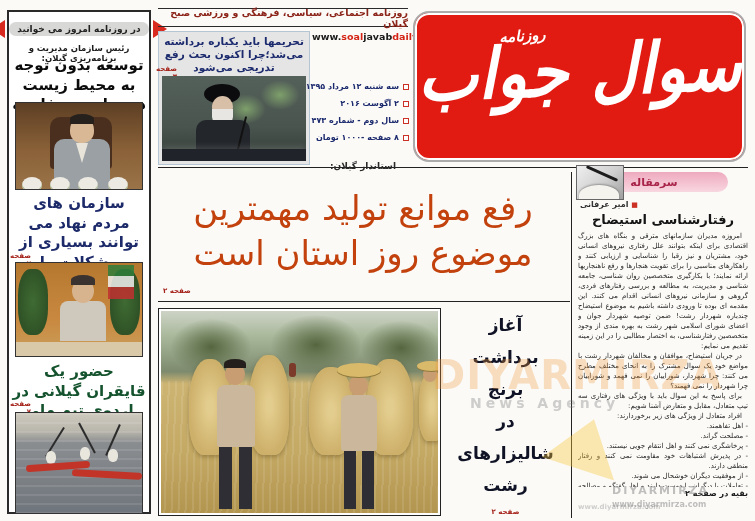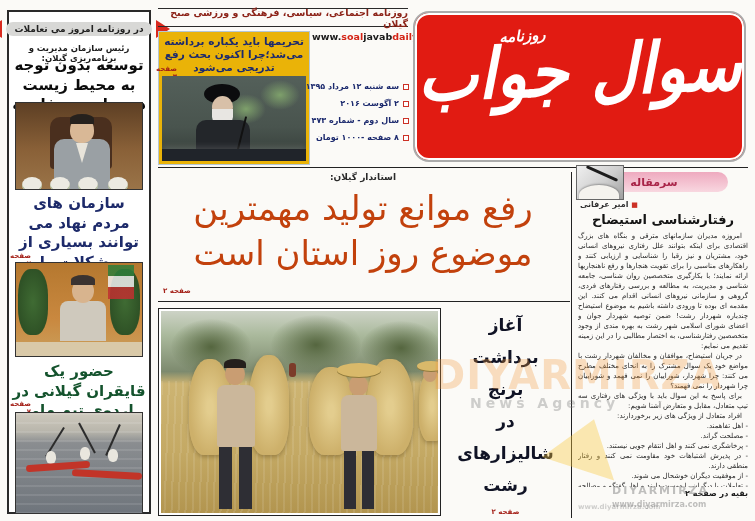--- a/index.html
+++ b/index.html
@@ -58,21 +58,21 @@
   .ph-kayak .paddler { position:absolute; width:10px; height:13px; background:#e9e6de; border-radius:45%; }
   .ph-kayak .oar { position:absolute; width:2px; height:34px; background:#2c2c2c; }
 
   
   .tagline { left:158px; top:8px; width:250px; height:19px; border-top:1.5px solid #2a2a2a;
              border-bottom:1.5px solid #2a2a2a; display:flex; align-items:center; justify-content:center;
              font-size:9.5px; font-weight:bold; color:#8c2318; }
   .website { left:312px; top:31px; width:97px; text-align:center; direction:ltr;
              font-size:9.5px; font-weight:bold; color:#1a1a1a; }
   .website .r { color:#d42315; }
-  .lead-box { left:158px; top:31px; width:152px; height:134px; background:#eab308; border:1px solid #b4c6d4; }
+  .lead-box { left:158px; top:31px; width:152px; height:134px; background:#e5e5e5; border:1px solid #b4c6d4; }
   .lead-h { padding:3px 4px 0 4px; font-size:10.5px; font-weight:bold; color:#1c2a6e;
             text-align:center; line-height:1.25; }
   .lead-ref { position:absolute; top:33px; right:132px; }
   .lead-photo { position:absolute; left:3px; right:3px; top:44px; bottom:3px; overflow:hidden;
                 background:linear-gradient(180deg,#54605a 0%,#49544e 60%,#343c38 100%); }
   .lead-photo .glow { position:absolute; width:40px; height:30px; border-radius:50%;
                       background:radial-gradient(ellipse,#7ea06b 0%,transparent 70%); }
   .lead-photo .turban { position:absolute; left:42px; top:8px; width:36px; height:20px; background:#0c0c0e; border-radius:50%; }
   .lead-photo .face { position:absolute; left:50px; top:20px; width:21px; height:22px; background:#d8c0a8; border-radius:50%; }
   .lead-photo .beard { position:absolute; left:50px; top:33px; width:21px; height:16px; background:#e8e6e2; border-radius:0 0 50% 50%; }
@@ -88,21 +88,21 @@
               border:2px solid #ababab; border-radius:16px; box-shadow:0 0 0 2px #fff inset; }
   .mast-label { position:absolute; top:14px; left:84px; color:#fff; font-size:15px;
                 font-weight:bold; font-style:italic; transform:rotate(-4deg); }
   .mast-title { position:absolute; top:26px; left:0; right:0; text-align:center; color:#fff;
                 font-size:64px; font-weight:bold; font-style:italic; line-height:1.0;
                 transform:rotate(-2deg) scaleY(1.08); letter-spacing:-2px; }
 
   .hrule-header { left:158px; top:167px; width:590px; border-top:1.5px solid #222; }
 
   
-  .main-kicker { left:160px; top:172px; width:406px; text-align:center;
+  .main-kicker { left:160px; top:161px; width:406px; text-align:center;
                  font-size:9px; font-weight:bold; color:#2a2a2a; }
   .main-head { left:158px; top:186px; width:410px; text-align:center; color:#c2410c;
                font-weight:normal; font-size:34px; line-height:1.33; letter-spacing:-.5px; }
   .main-ref { left:163px; top:287px; }
   .hrule-main { left:158px; top:301px; width:412px; border-top:1.5px solid #222; }
 
   .main-photo { left:158px; top:308px; width:283px; height:208px; border:1.5px solid #222;
                 background:#fff; padding:2px; }
   .mp-inner { position:relative; width:100%; height:100%; overflow:hidden;
               background:linear-gradient(180deg,#cdd3c6 0%,#aab99c 12%,#7d8a6e 30%,#cdb472 36%,#c4a964 70%,#b2954f 100%); }
@@ -158,21 +158,21 @@
   .wm-url2 { left:578px; top:503px; font-size:7px; color:rgba(140,140,140,.4); }
 </style>
 </head>
 <body>
 
 <div class="page">
 
   <div class="abs sidebar">
     <div class="sb-banner">
       <span class="tri tri-right"></span>
-      <span class="sb-banner-pill">در روزنامه امروز می تعاملات</span>
+      <span class="sb-banner-pill">در روزنامه امروز می خوانید</span>
       <span class="tri tri-left"></span>
     </div>
     <div class="sb-kicker">رئیس سازمان مدیریت و برنامه‌ریزی گیلان:</div>
     <div class="sb-h1">توسعه بدون توجه به محیط زیست در درازمدت فاجعه است</div>
 
     <div class="sb-photo ph-desk">
       <div class="chair"></div>
       <div class="suit"></div>
       <div class="shirt"></div>
       <div class="face"></div>

